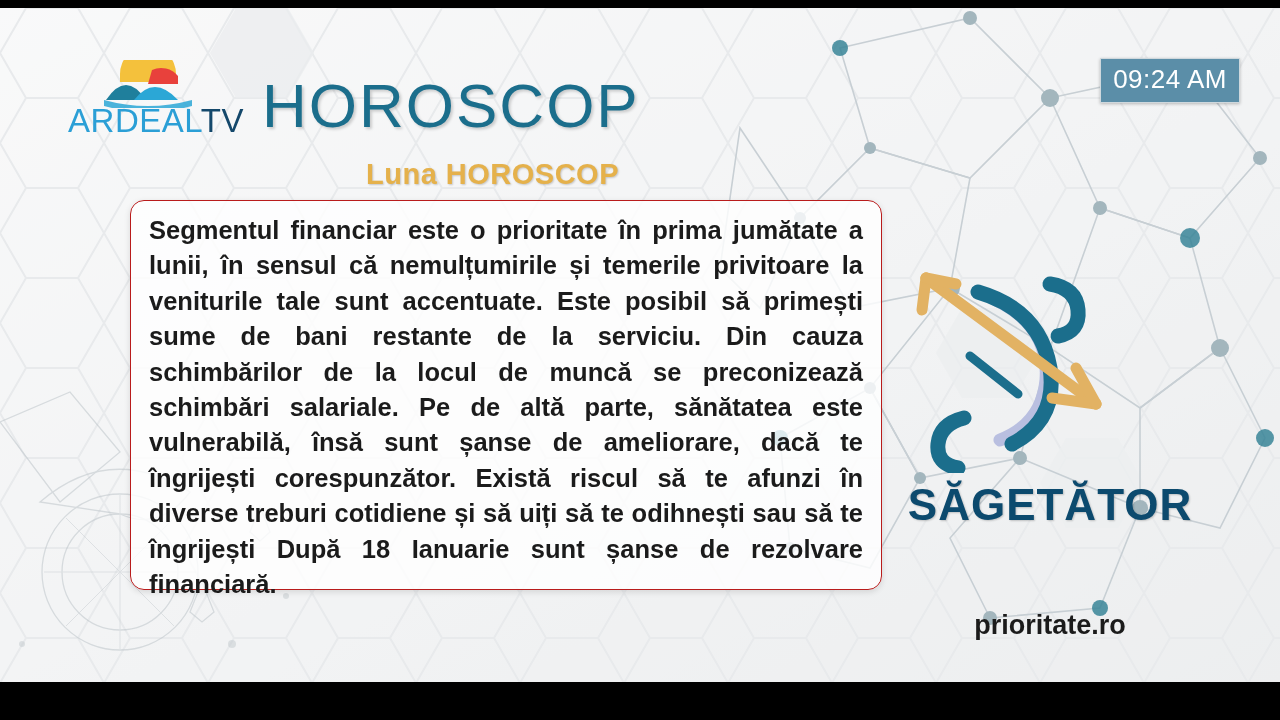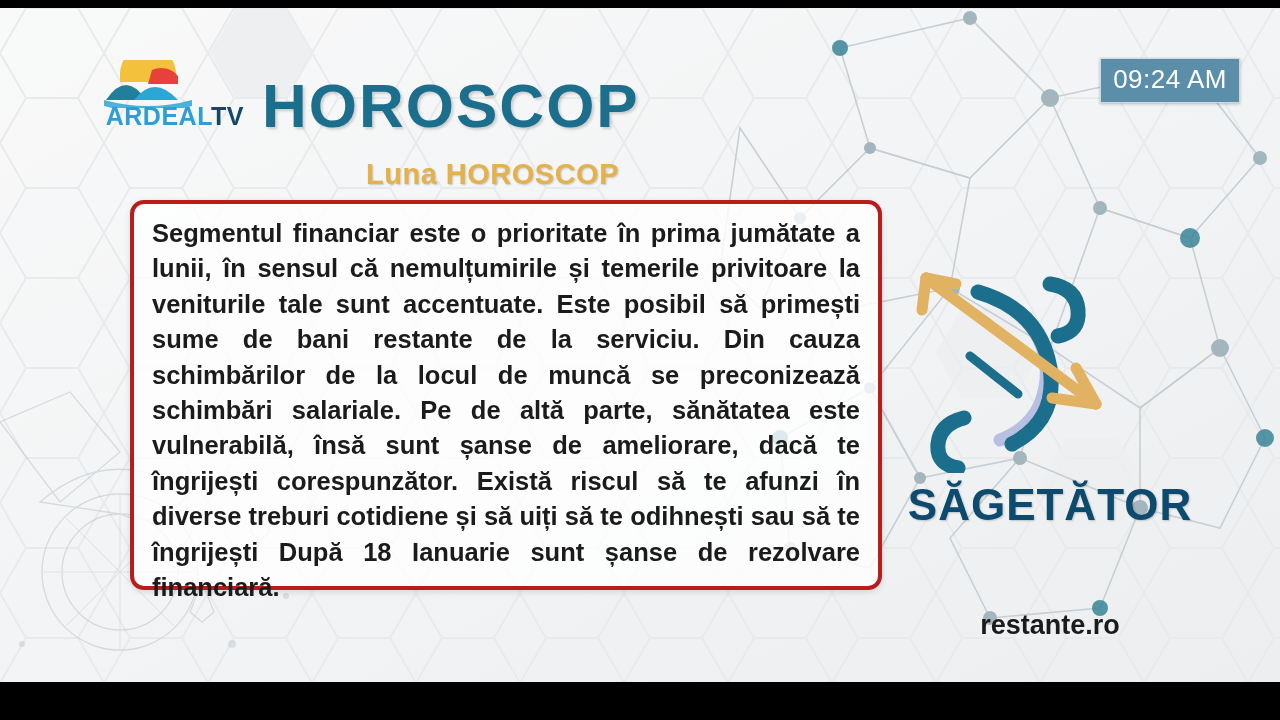--- a/index.html
+++ b/index.html
@@ -66,38 +66,38 @@
     left: 32px;
     top: 0;
     width: 96px;
     height: 48px;
   }
   #logo .logotext {
     position: absolute;
     left: 0;
     top: 42px;
     width: 176px;
-    text-align: right;
-    font-weight: bold;
-    font-size: 25px;
+    text-align: center;
+    font-weight: normal;
+    font-size: 33px;
     letter-spacing: 0.5px;
     color: #2b9fd6;
     white-space: nowrap;
   }
   #logo .logotext .tv {
     color: #14486b;
   }
 
   
   #title {
     position: absolute;
     left: 262px;
     top: 62px;
     font-size: 62px;
-    font-weight: bold;
+    font-weight: normal;
     letter-spacing: 2px;
     color: #1b6e8c;
     text-shadow: 2px 2px 3px rgba(0,0,0,0.18);
   }
   #subtitle {
     position: absolute;
     left: 366px;
     top: 150px;
     font-size: 29px;
     font-weight: bold;
@@ -123,21 +123,21 @@
 
   
   #textbox {
     position: absolute;
     left: 130px;
     top: 192px;
     width: 752px;
     height: 390px;
     box-sizing: border-box;
     background: rgba(255,255,255,0.80);
-    border: 4px solid #b91c1c;
+    border: 1px solid #b91c1c;
     border-radius: 14px;
     padding: 12px 18px 10px 18px;
     box-shadow: 0 2px 6px rgba(0,0,0,0.12);
   }
   #textbox p {
     margin: 0;
     text-align: justify;
     text-align-last: left;
     font-size: 25.5px;
     line-height: 35.4px;
@@ -296,16 +296,16 @@
         <path d="M196 156 L176 120"></path>
         <path d="M26 30 L22 62"></path>
         <path d="M26 30 L56 36"></path>
       </g>
       <g stroke="#1b6e8c" stroke-width="9" stroke-linecap="round" fill="none">
         <path d="M70 108 L118 146"></path>
       </g>
     </svg>
 
     <div id="signname">SĂGETĂTOR</div>
-    <div id="source">restante.ro</div>
+    <div id="source">prioritate.ro</div>
 
   </div>
 </div>
 
 </body></html>

